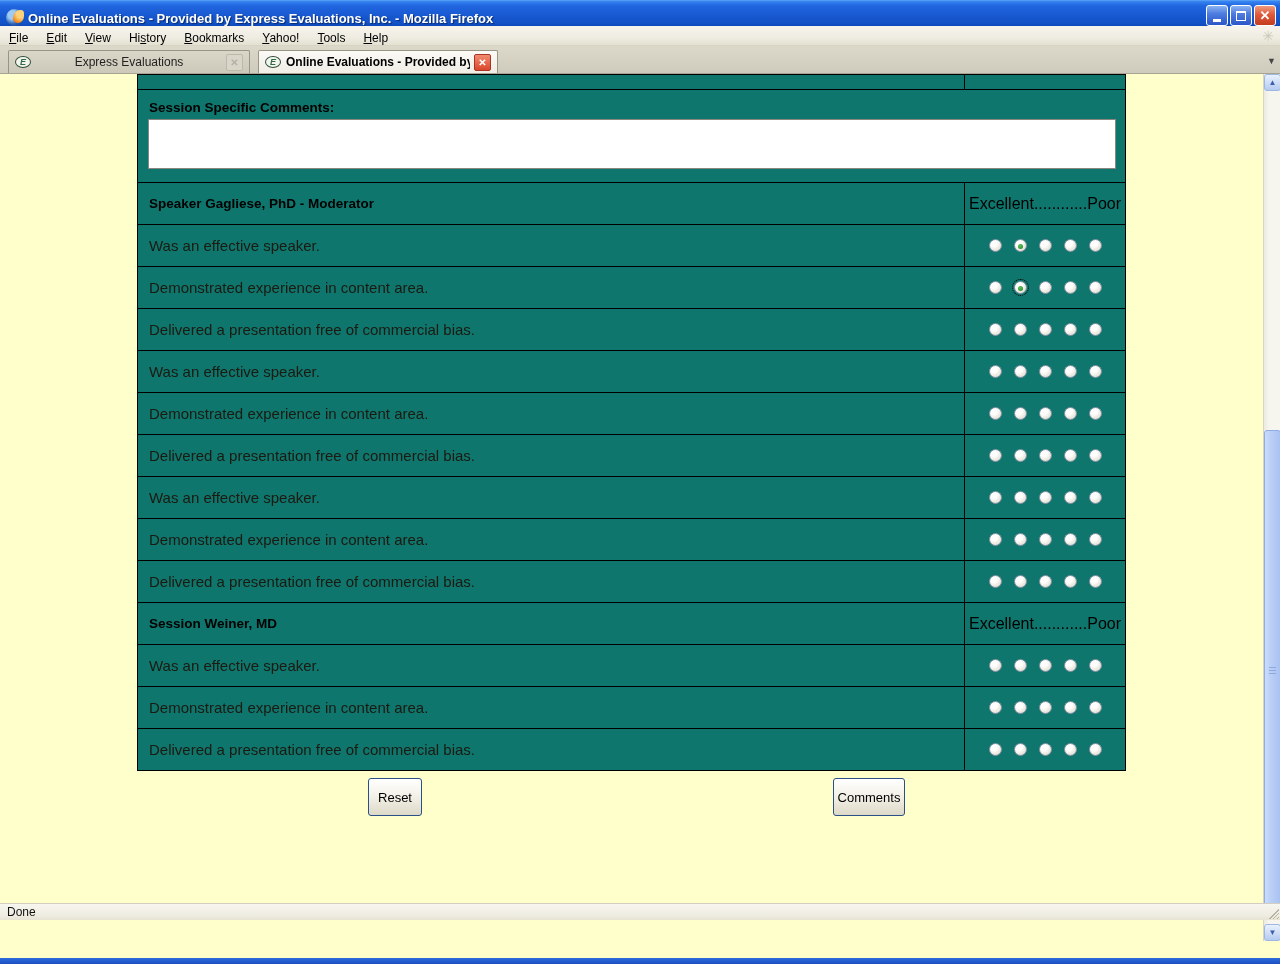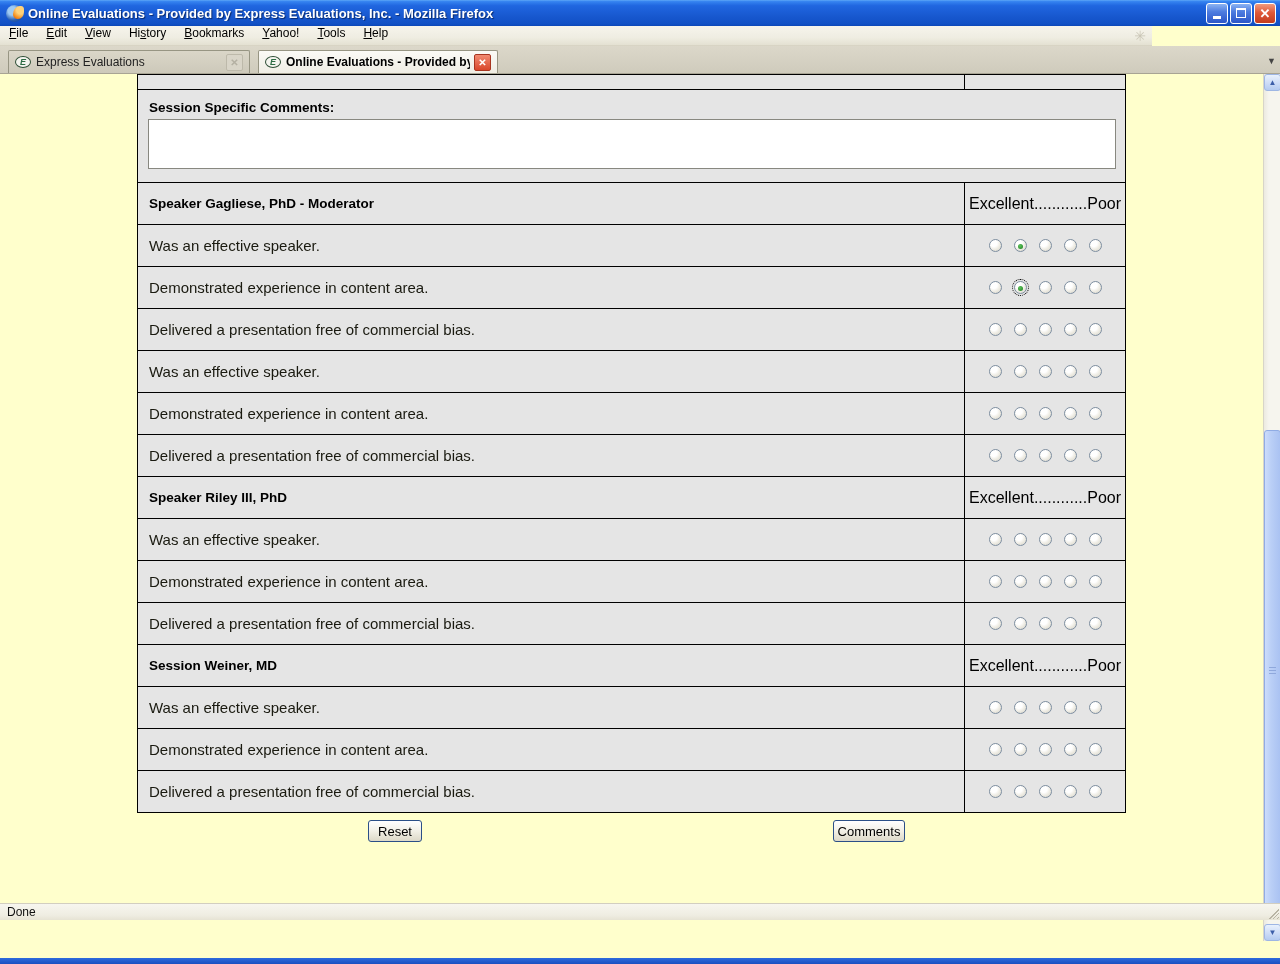--- a/index.html
+++ b/index.html
@@ -5,63 +5,63 @@
   html,body{margin:0;padding:0;}
   body{
     width:1280px;height:964px;position:relative;overflow:hidden;
     font-family:"Liberation Sans", sans-serif;
     background:#FFFFCC;
   }
   
   .titlebar{
     position:absolute;left:0;top:0;width:1280px;height:26px;
     background:linear-gradient(180deg,#5EA7F7 0%,#3583F0 6%,#2066E0 22%,#1757CE 65%,#1150C5 92%,#0C47B8 100%);
-    display:flex;align-items:center;box-sizing:border-box;padding:0 4px;
+    display:flex;align-items:flex-end;box-sizing:border-box;padding:0 4px;
   }
   .ff-icon{width:17px;height:17px;border-radius:50%;
     background:radial-gradient(circle at 38% 35%,#9ecbf5 0 28%,#2a5fb4 60%,#123c7d 100%);
     position:relative;margin:0 5px 0 2px;flex:0 0 auto;}
   .ff-icon::after{content:"";position:absolute;right:-1px;top:1px;width:11px;height:13px;
     background:radial-gradient(circle at 70% 30%,#ffd27a 0 35%,#f58f1e 70%,#c3531a 100%);
     border-radius:70% 30% 60% 40%;}
   .title-text{color:#fff;font-weight:bold;font-size:13px;text-shadow:1px 1px 1px #0a2a6b;
     flex:1;white-space:nowrap;overflow:hidden;}
   .winbtns{display:flex;gap:2px;}
   .winbtn{width:22px;height:21px;border-radius:3px;border:1px solid #fff;
     box-sizing:border-box;color:#fff;font-size:11px;font-weight:bold;
     display:flex;align-items:center;justify-content:center;
     background:linear-gradient(180deg,#8BB3F2 0%,#4E7DE0 40%,#2C56C8 100%);}
   .winbtn.close{background:linear-gradient(180deg,#F09B7E 0%,#E0593A 45%,#C33C1E 100%);}
   .winbtn .glyph-min{display:block;width:8px;height:3px;background:#fff;margin-top:9px;}
   .winbtn .glyph-restore{display:block;width:8px;height:7px;border:1px solid #fff;border-top:2px solid #fff;position:relative;}
   .winbtn .glyph-close{font-size:13px;line-height:13px;}
   
   .menubar{
-    position:absolute;left:0;top:26px;width:1152px;height:20px;
+    position:absolute;left:0;top:26px;width:1280px;height:20px;
     background:linear-gradient(180deg,#F6F4EC 0%,#EFEDE2 60%,#E4E1D2 100%);
     border-bottom:1px solid #d8d4c4;box-sizing:border-box;
-    display:flex;align-items:flex-start;font-size:12px;color:#000;
+    display:flex;align-items:flex-end;font-size:12px;color:#000;
   }
   .menu-item{padding:2px 9px;cursor:default;}
   .menu-item u{text-decoration:underline;}
   .throbber{position:absolute;right:4px;top:2px;width:16px;height:16px;color:#cac6b6;font-size:14px;line-height:16px;text-align:center;}
   
   .tabbar{
     position:absolute;left:0;top:46px;width:1280px;height:28px;
     background:linear-gradient(180deg,#DCD8CA 0%,#CFCBBC 100%);
     border-bottom:1px solid #a8a494;box-sizing:border-box;
   }
   .tab{
     position:absolute;top:4px;height:23px;box-sizing:border-box;
     border:1px solid #979583;border-bottom:none;border-radius:2px 2px 0 0;
     display:flex;align-items:center;padding:0 6px;font-size:12px;color:#222;
   }
   .tab.inactive{left:8px;width:242px;background:linear-gradient(180deg,#DAD6C8,#CDC9BA);}
   .tab.active{left:258px;width:240px;background:linear-gradient(180deg,#FBFAF6,#EFEDE4);font-weight:bold;color:#000;}
-  .tab-label{flex:1;white-space:nowrap;overflow:hidden;}
+  .tab-label{flex:1;white-space:nowrap;overflow:hidden;text-align:center;}
   .favicon{width:16px;height:12px;border:1px solid #2c4c34;border-radius:50%;
     box-sizing:border-box;margin-right:5px;flex:0 0 auto;background:#f4f4ee;
     display:flex;align-items:center;justify-content:center;
     font-size:9px;font-weight:bold;font-style:italic;color:#2d6c44;line-height:10px;}
   .tab-close{width:15px;height:15px;border-radius:2px;margin-left:4px;flex:0 0 auto;
     display:flex;align-items:center;justify-content:center;font-size:10px;font-weight:bold;}
   .tab-close.dim{background:#d9d5c8;border:1px solid #bdb9aa;color:#b4b0a2;}
   .tab-close.red{background:linear-gradient(180deg,#F28B72,#D9472B);border:1px solid #a83520;color:#fff;}
   .tab-dropdown{position:absolute;right:4px;top:10px;font-size:9px;color:#444;}
   
@@ -75,21 +75,21 @@
     color:#3C5EA8;font-size:8px;display:flex;align-items:center;justify-content:center;}
   .sb-up{top:0;}
   .sb-down{bottom:0;}
   .sb-thumb{position:absolute;left:0;top:356px;width:17px;height:482px;box-sizing:border-box;
     border:1px solid #90ACE4;border-radius:3px;
     background:linear-gradient(90deg,#CCDCFB 0%,#BACFF6 40%,#AAC2F2 100%);}
   .sb-grip{position:absolute;left:4px;top:50%;margin-top:-4px;width:7px;height:8px;
     background:repeating-linear-gradient(180deg,#8FA8DC 0 1px,transparent 1px 3px);}
   
   table.eval{border-collapse:collapse;margin-left:137px;width:988px;table-layout:fixed;}
-  table.eval td{border:1px solid #000;background:#e5e5e5;padding:0;vertical-align:middle;}
+  table.eval td{border:1px solid #000;background:#0f766e;padding:0;vertical-align:middle;}
   td.col-main{width:826px;}
   td.col-rate{width:160px;}
   tr.partial td{height:14px;}
   tr.comments td{height:92px;vertical-align:top;}
   .comments-label{font-weight:bold;font-size:13.5px;color:#000;padding:10px 0 4px 11px;}
   .comments-box{display:block;margin:0 auto;width:962px;height:44px;resize:none;
     border:1px solid #888880;background:#fff;font-family:"Liberation Sans",sans-serif;font-size:13px;}
   tr.section-title td{height:41px;}
   .section-title-text{font-weight:bold;font-size:13.5px;color:#000;padding-left:11px;}
   tr.speaker-header td{height:41px;}
@@ -100,21 +100,21 @@
   .radio-cell{display:flex;align-items:center;justify-content:center;gap:12px;}
   .radio{width:13px;height:13px;border-radius:50%;box-sizing:border-box;
     border:1px solid #7d8ea0;
     background:radial-gradient(circle at 35% 30%,#ffffff 0 30%,#f0eee6 55%,#d2cfc4 100%);
     position:relative;flex:0 0 auto;}
   .radio.sel::after{content:"";position:absolute;left:3.5px;top:3.5px;width:5px;height:5px;border-radius:50%;
     background:radial-gradient(circle at 40% 35%,#5cc45c,#1e7d1e);}
   .radio.foc{outline:1px dotted #000;outline-offset:1px;}
   
   .btn-row{position:relative;margin-left:137px;width:988px;height:34px;}
-  .xp-btn{position:absolute;top:7px;height:22px;box-sizing:border-box;
+  .xp-btn{position:absolute;top:7px;height:38px;box-sizing:border-box;
     border:1px solid #2B4F87;border-radius:3px;
     background:linear-gradient(180deg,#FFFFFF 0%,#F2F0E6 50%,#DDD9C8 100%);
     font-family:"Liberation Sans",sans-serif;font-size:13px;color:#000;
     display:flex;align-items:center;justify-content:center;padding:0 10px;}
   .btn-reset{left:231px;width:54px;}
   .btn-continue{left:696px;width:72px;}
   
   .statusbar{position:absolute;left:0;top:903px;width:1280px;height:17px;
     background:linear-gradient(180deg,#F7F6EF 0%,#EFEDE2 70%,#E6E3D4 100%);
     border-top:1px solid #d2cec0;box-sizing:border-box;
@@ -270,28 +270,20 @@
             <div class="radio-cell">
               <span class="radio"></span>
               <span class="radio"></span>
               <span class="radio"></span>
               <span class="radio"></span>
               <span class="radio"></span>
             </div>
           </td>
   </tr>
 
-  <tr class="speaker-header">
-    <td class="col-main">
-            <div class="speaker-name">Speaker Riley III, PhD</div>
-          </td>
-    <td class="col-rate">
-            <div class="scale-text">Excellent............Poor</div>
-          </td>
-  </tr>
 
   <tr class="rating">
     <td class="col-main">
             <div class="question-text">Was an effective speaker.</div>
           </td>
     <td class="col-rate">
             <div class="radio-cell">
               <span class="radio"></span>
               <span class="radio"></span>
               <span class="radio"></span>

